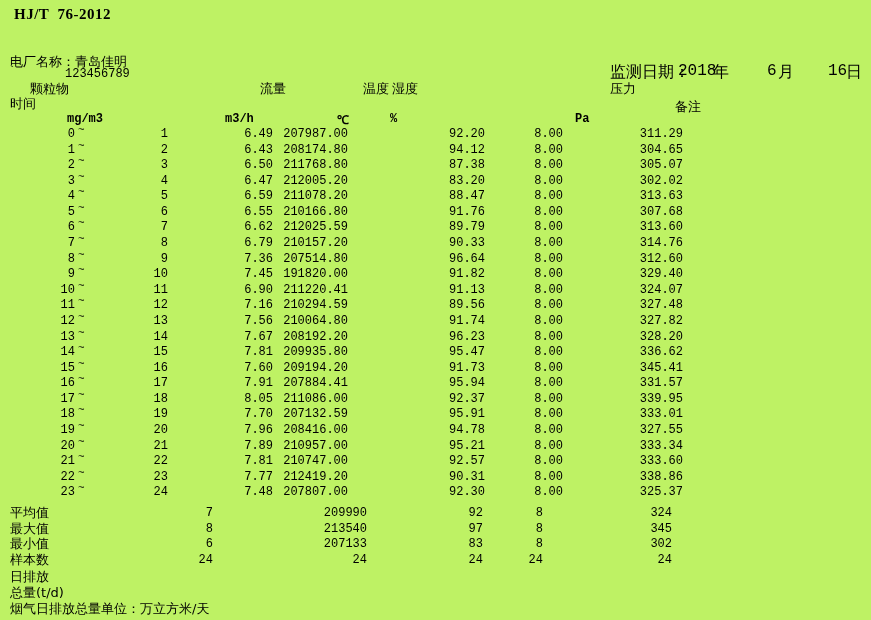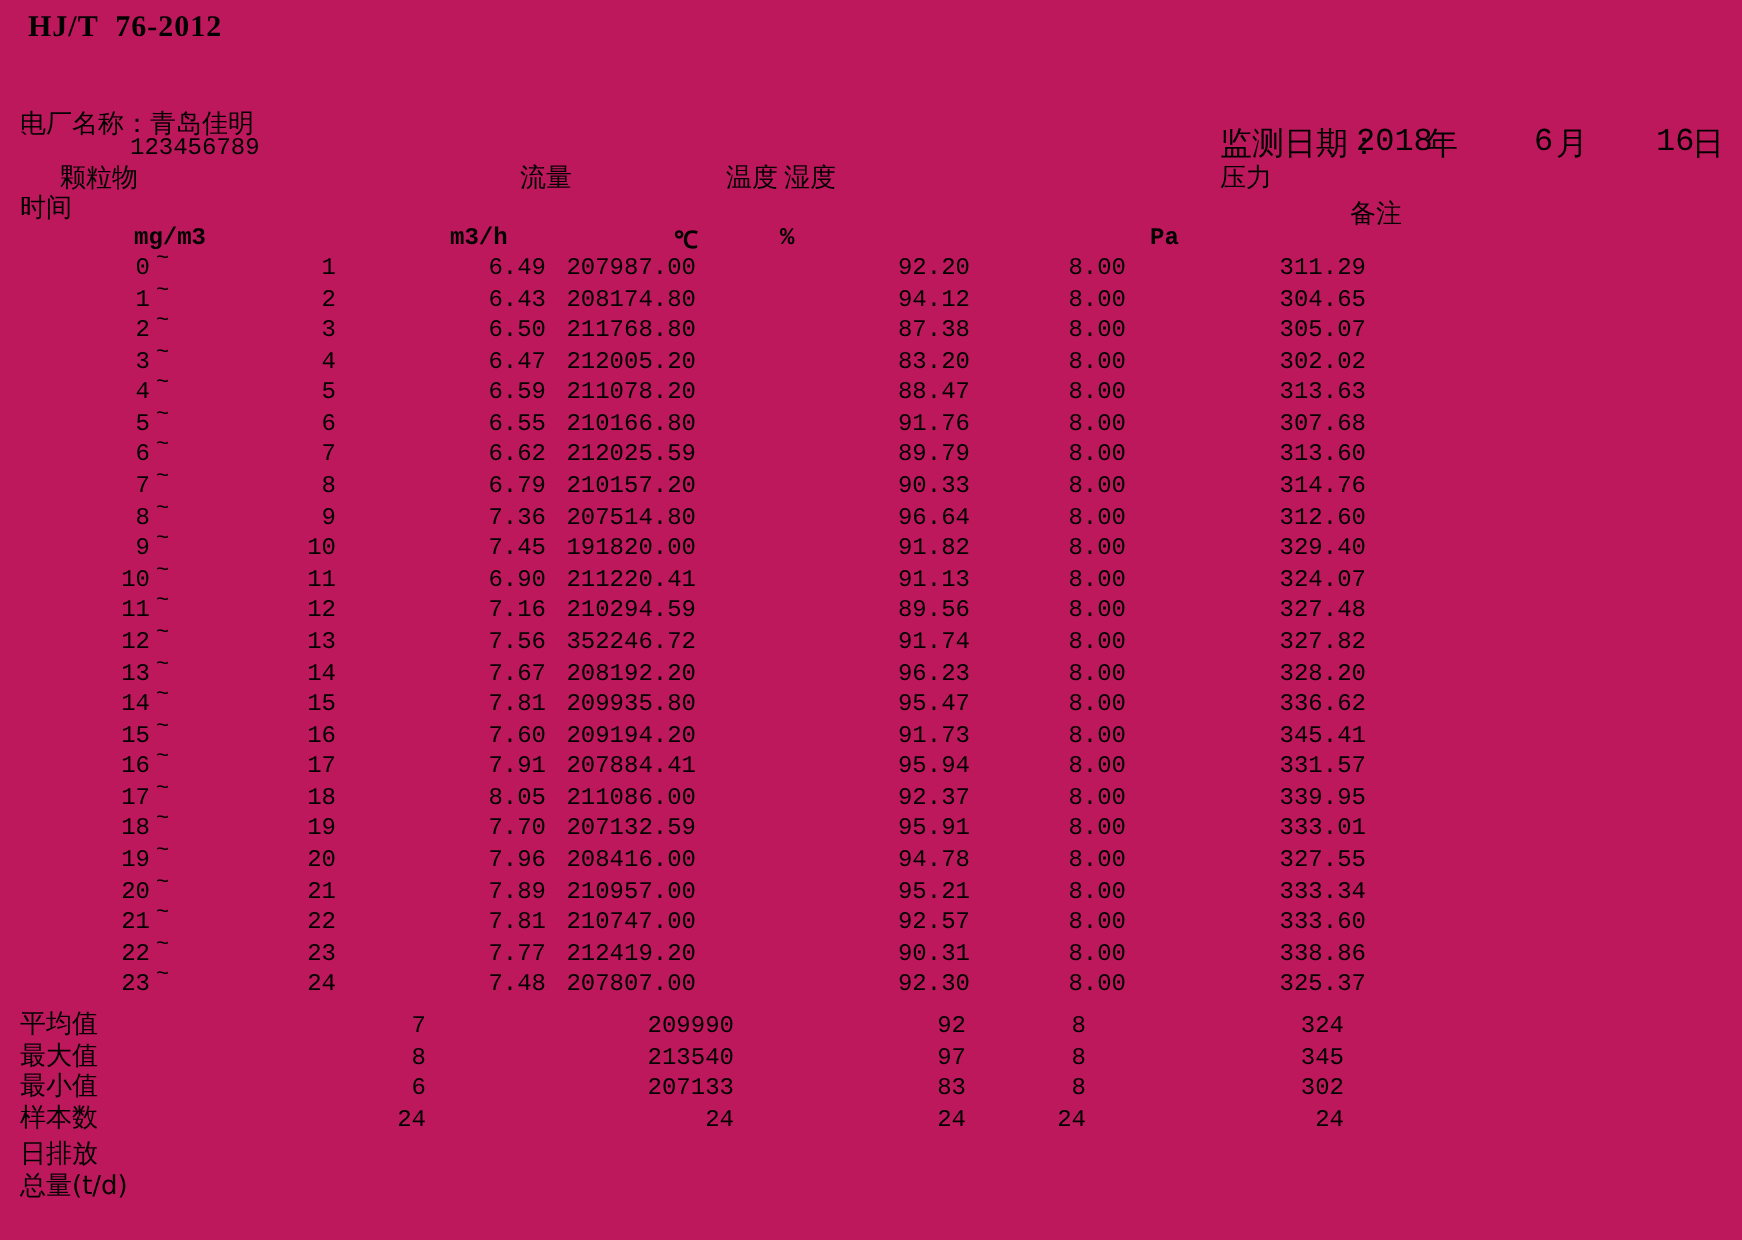--- a/index.html
+++ b/index.html
@@ -1,18 +1,18 @@
 <!DOCTYPE html>
 <html><head>
 <meta charset="utf-8">
 <style>
   * { margin:0; padding:0; box-sizing:border-box; }
   html,body { background:#fff; }
   .page {
-    position:relative; width:871px; height:620px; background:#be185d;
+    position:relative; width:871px; height:620px; background:#bef264;
     font-family:"DejaVu Sans", sans-serif; color:#000; overflow:hidden;
   }
   .abs { position:absolute; white-space:pre; }
   .std  { left:14px; top:6px; font-family:"Liberation Serif", serif; font-weight:bold; font-size:15px; letter-spacing:0.5px; }
   .title{ left:208px; top:22px; font-weight:bold; font-size:21px; letter-spacing:0.5px; }
   .plant{ left:10px; top:53px; font-size:13px; }
   .tick { left:8px;  top:64px; font-size:13px; font-family:"Liberation Mono", monospace; }
   .code { left:65px; top:67px; font-size:12px; font-family:"Liberation Mono", monospace; }
   .hdr  { font-size:13px; }
   .unit { font-size:12px; font-family:"Liberation Mono", monospace;font-weight:bold; }
@@ -209,21 +209,21 @@
         <span class="c-temp">89.56</span>
         <span class="c-hum">8.00</span>
         <span class="c-pres">327.48</span>
       </div>
 
       <div class="row">
         <span class="c-start">12</span>
         <span class="c-tilde">~</span>
         <span class="c-end">13</span>
         <span class="c-dust">7.56</span>
-        <span class="c-flow">352246.72</span>
+        <span class="c-flow">210064.80</span>
         <span class="c-temp">91.74</span>
         <span class="c-hum">8.00</span>
         <span class="c-pres">327.82</span>
       </div>
 
       <div class="row">
         <span class="c-start">13</span>
         <span class="c-tilde">~</span>
         <span class="c-end">14</span>
         <span class="c-dust">7.67</span>
@@ -378,14 +378,15 @@
         <span class="v s1">24</span>
         <span class="v s2">24</span>
         <span class="v s3">24</span>
         <span class="v s4">24</span>
         <span class="v s5">24</span>
       </div>
     </div>
 
   <div class="abs foot" style="left:10px; top:568px;">日排放</div>
   <div class="abs foot" style="left:10px; top:584px;">总量(t/d)</div>
+  <div class="abs foot" style="left:10px; top:600px;">烟气日排放总量单位：万立方米/天</div>
 
 </div>
 
 </body></html>

